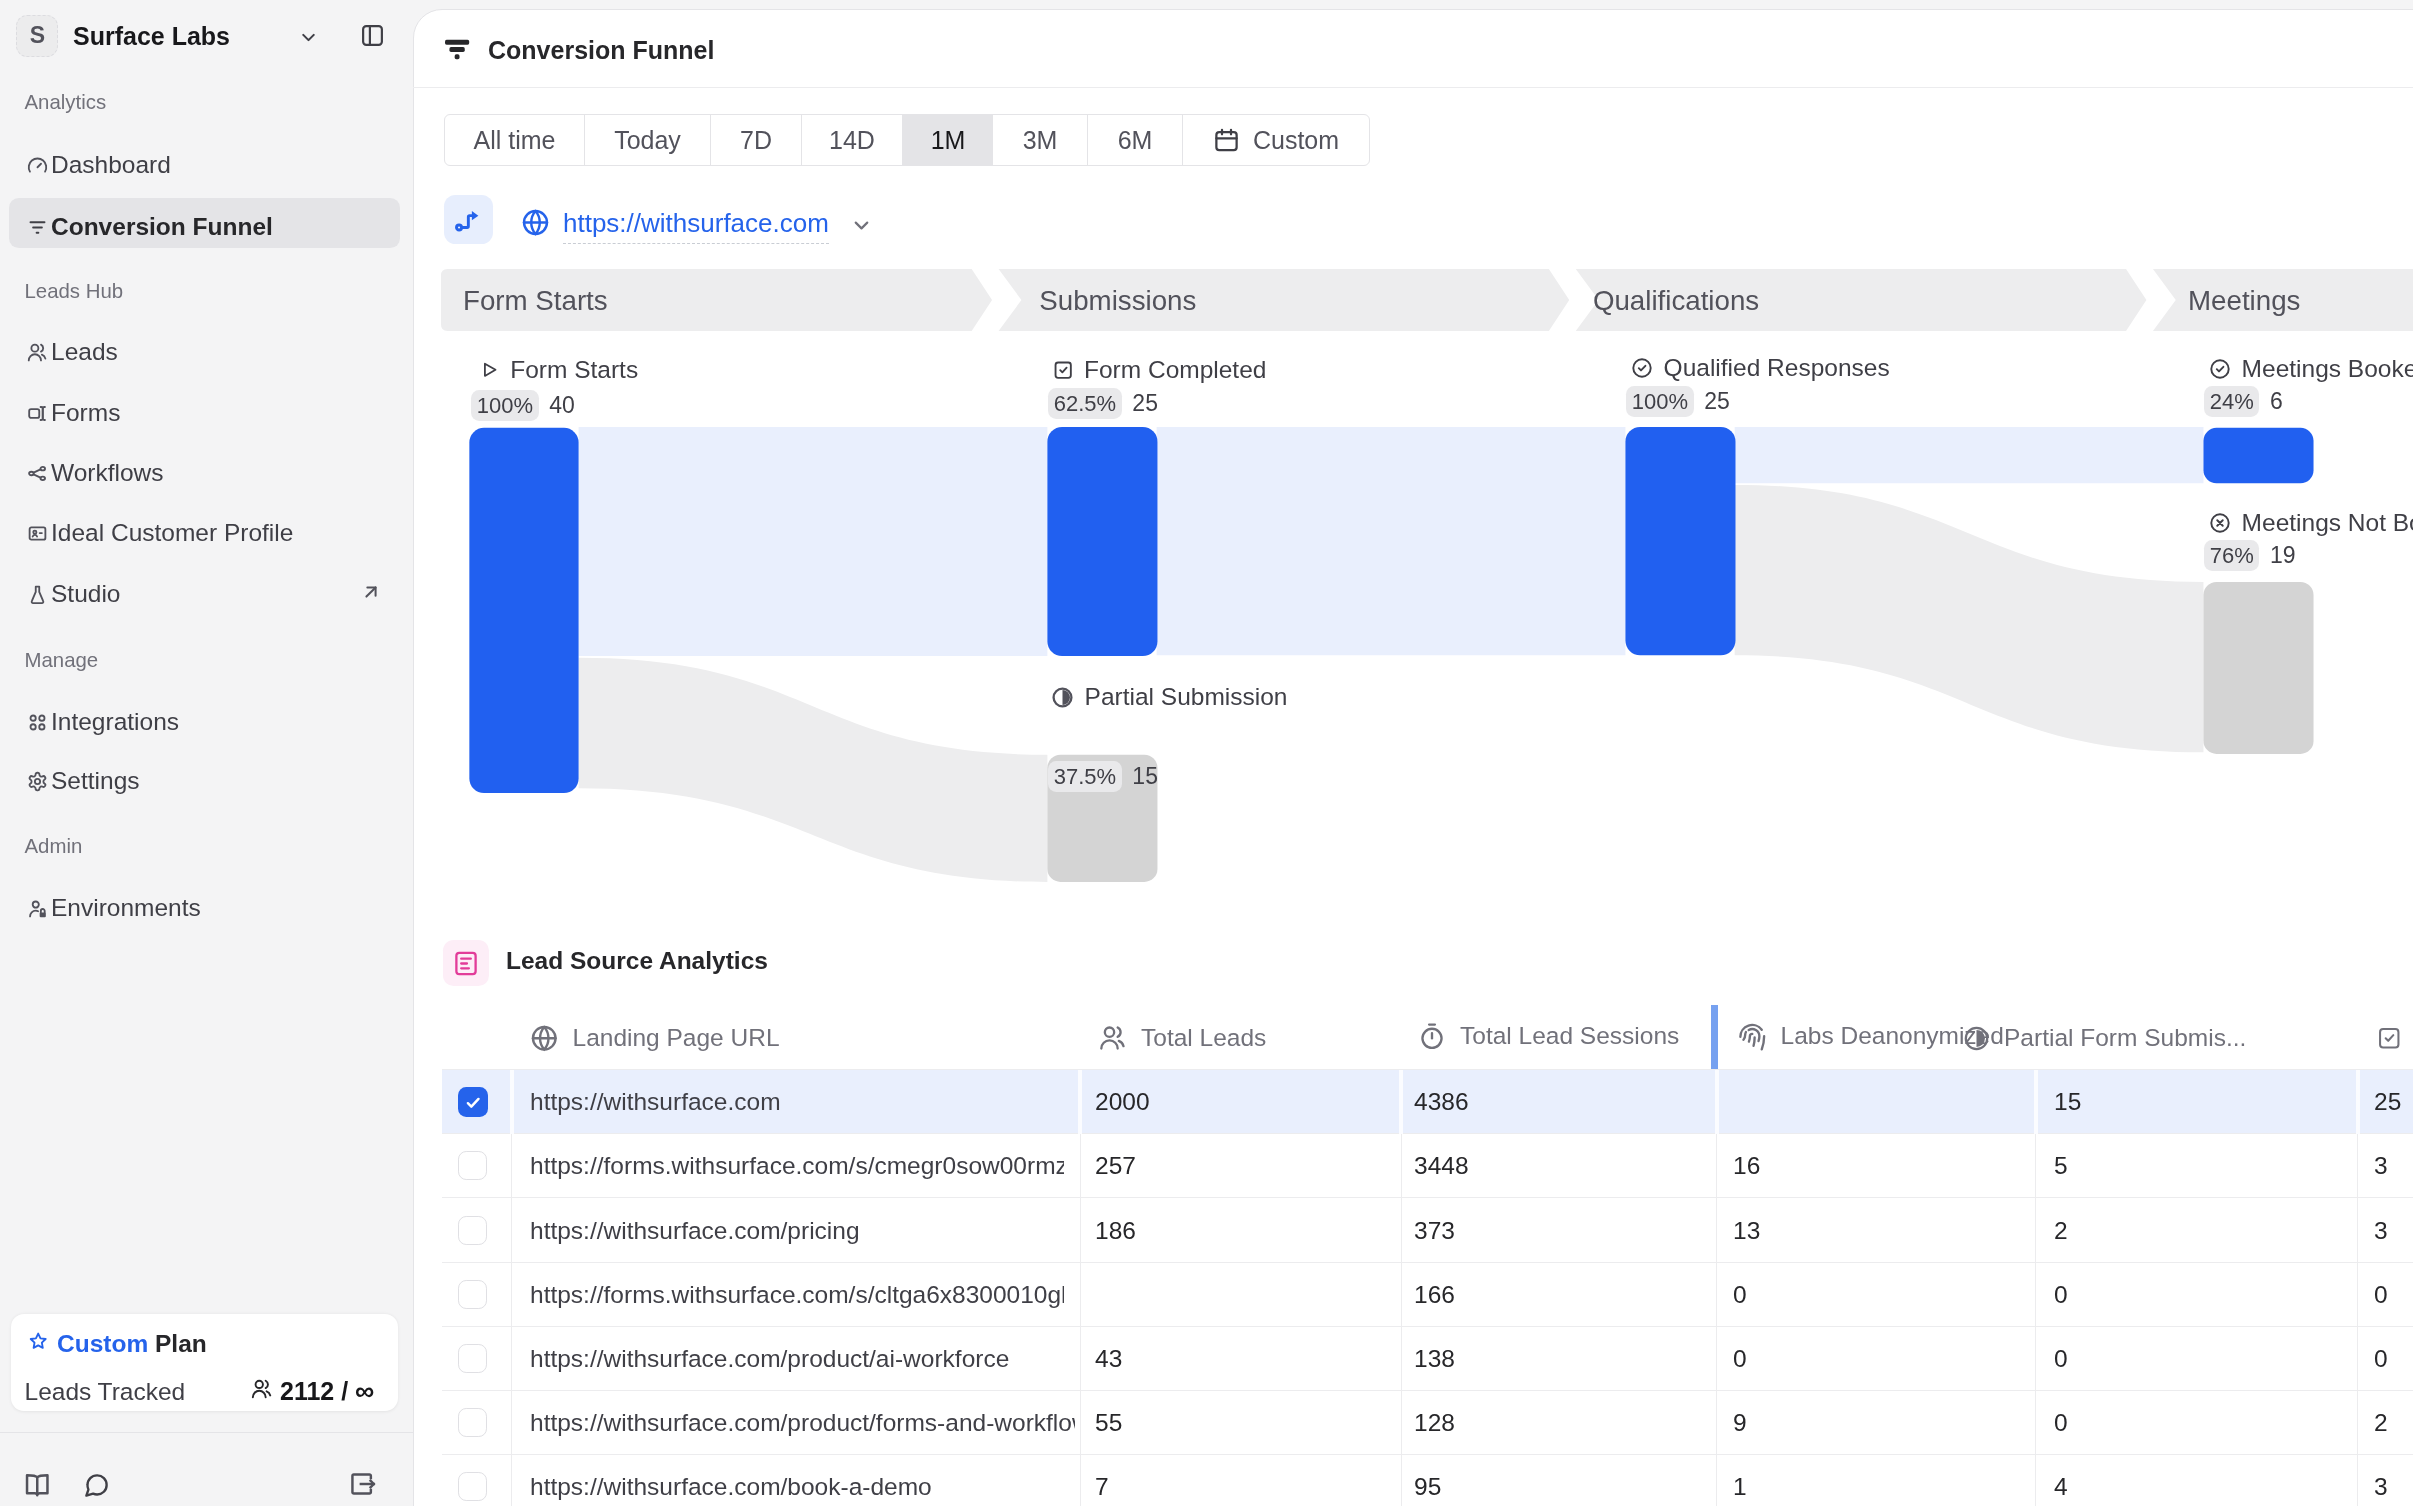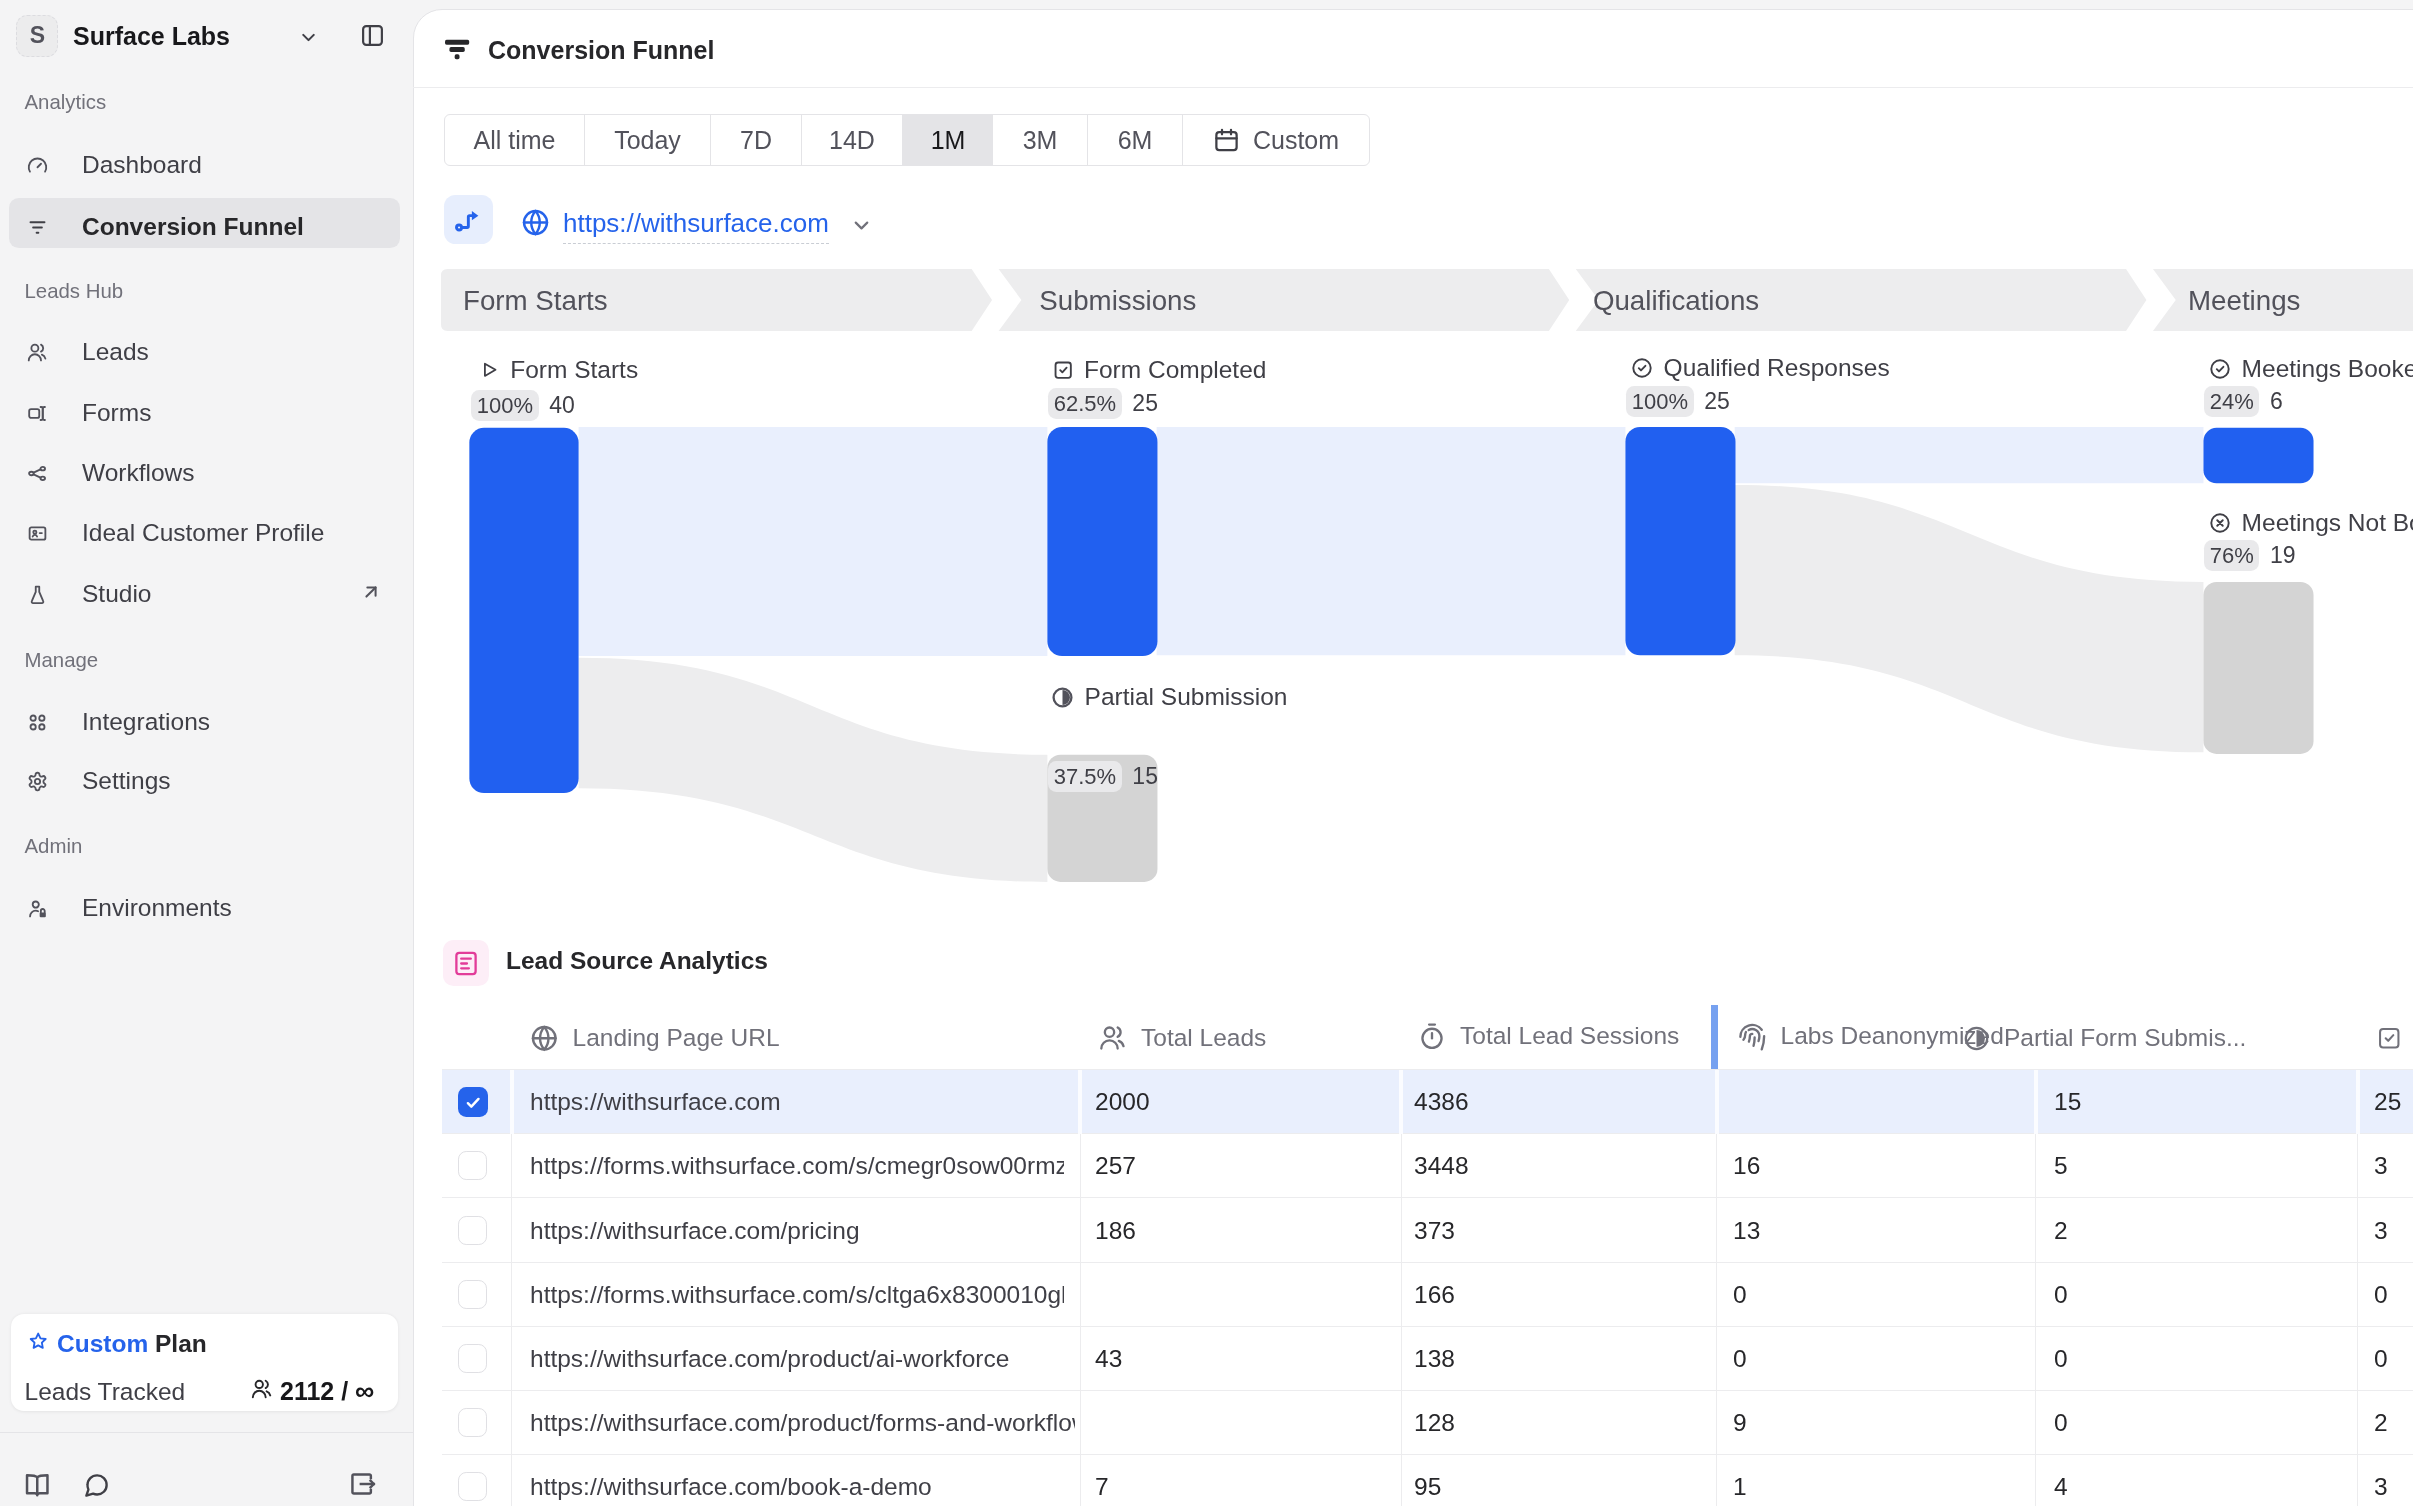--- a/index.html
+++ b/index.html
@@ -3,21 +3,21 @@
 <meta charset="utf-8">
 <style>
   * { margin:0; padding:0; box-sizing:border-box; }
   html,body { width:2413px; height:1507px; overflow:hidden; }
   body { font-family:"Liberation Sans", sans-serif; background:#f4f4f5; position:relative; }
   .abs { position:absolute; }
   svg { display:block; }
 
   
   .navlabel { position:absolute; left:24.5px; font-size:20.4px; color:#71717a; }
-  .navitem { position:absolute; left:27px; display:flex; align-items:center; gap:34px;
+  .navitem { position:absolute; left:27px; display:flex; align-items:center; gap:3px;
              font-size:24.5px; color:#3f3f46; font-weight:500; }
   .navitem svg { flex:0 0 auto; }
 
   
   #card { position:absolute; left:413px; top:9px; width:2014px; height:1508px;
           background:#fff; border:0.8px solid #e4e4e7; border-radius:29px 0 0 0; }
 
   .tabseg { position:absolute; top:0; height:51px; display:flex; align-items:center;
             justify-content:center; font-size:25px; color:#52525b; border-left:0.8px solid #e4e4e7; }
 
@@ -454,20 +454,21 @@
   <div class="cell" style="left:653px;width:302px;color:#27272a;">43</div>
   <div class="cell" style="left:972px;width:302px;color:#27272a;">138</div>
   <div class="cell" style="left:1291px;width:302px;color:#27272a;">0</div>
   <div class="cell" style="left:1612px;width:302px;color:#27272a;">0</div>
   <div class="cell" style="left:1932px;width:39px;color:#27272a;">0</div>
 </div>
 
 <div class="trow" style="left:442px;top:1391px;">
   <div class="cbox"></div>
   <div class="cell" style="left:88px;width:545px;">https://withsurface.com/product/forms-and-workflows</div>
+  <div class="cell" style="left:653px;width:302px;color:#27272a;">55</div>
   <div class="cell" style="left:972px;width:302px;color:#27272a;">128</div>
   <div class="cell" style="left:1291px;width:302px;color:#27272a;">9</div>
   <div class="cell" style="left:1612px;width:302px;color:#27272a;">0</div>
   <div class="cell" style="left:1932px;width:39px;color:#27272a;">2</div>
 </div>
 
 <div class="trow" style="left:442px;top:1455px;">
   <div class="cbox"></div>
   <div class="cell" style="left:88px;width:545px;">https://withsurface.com/book-a-demo</div>
   <div class="cell" style="left:653px;width:302px;color:#27272a;">7</div>

